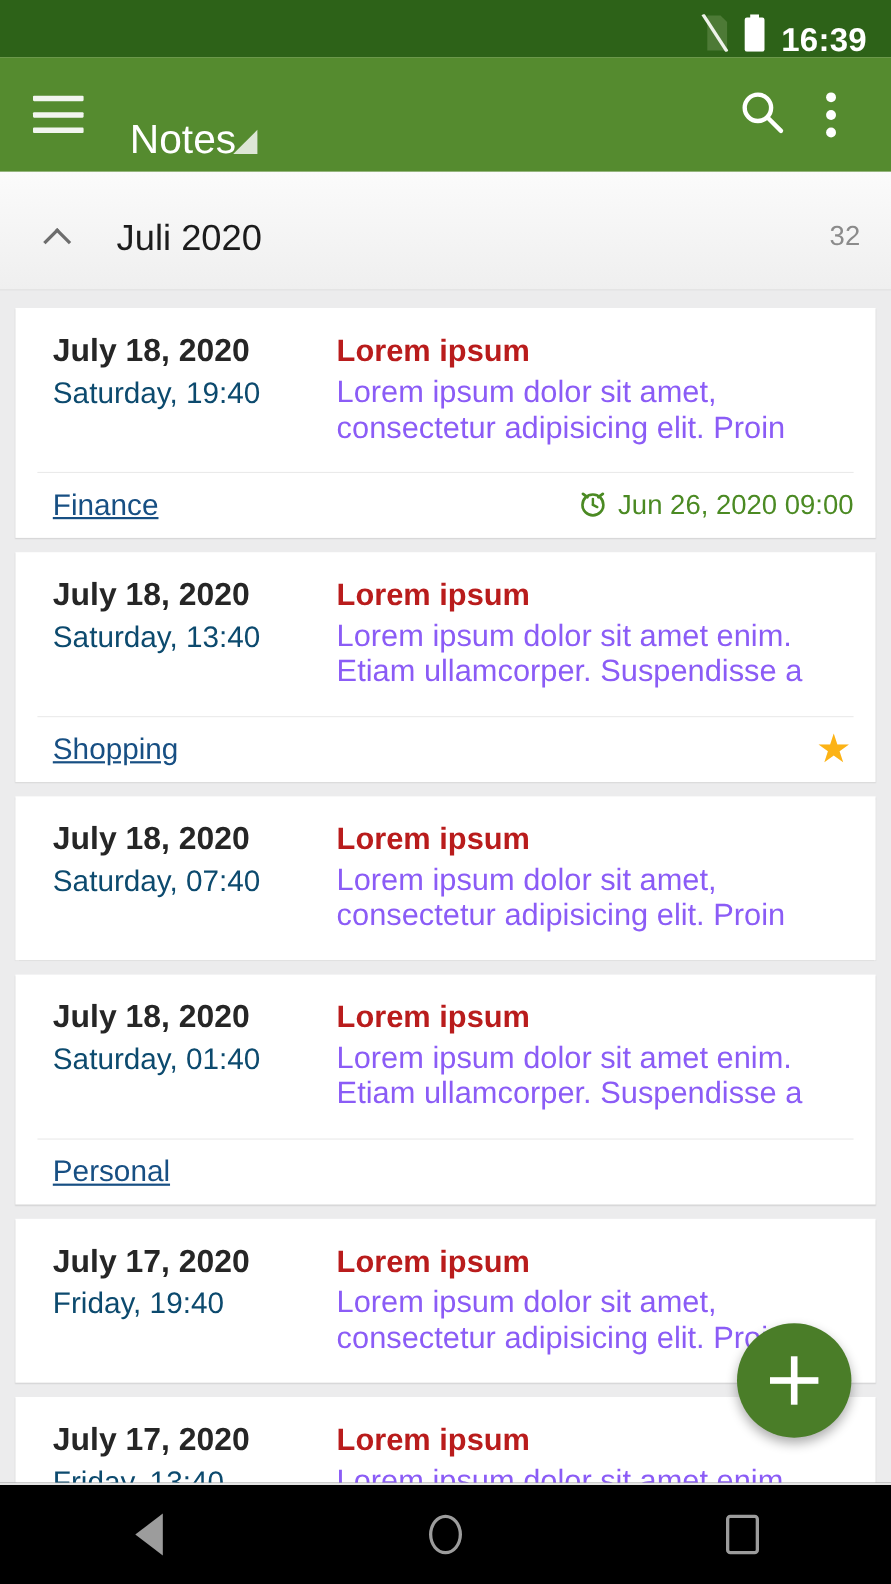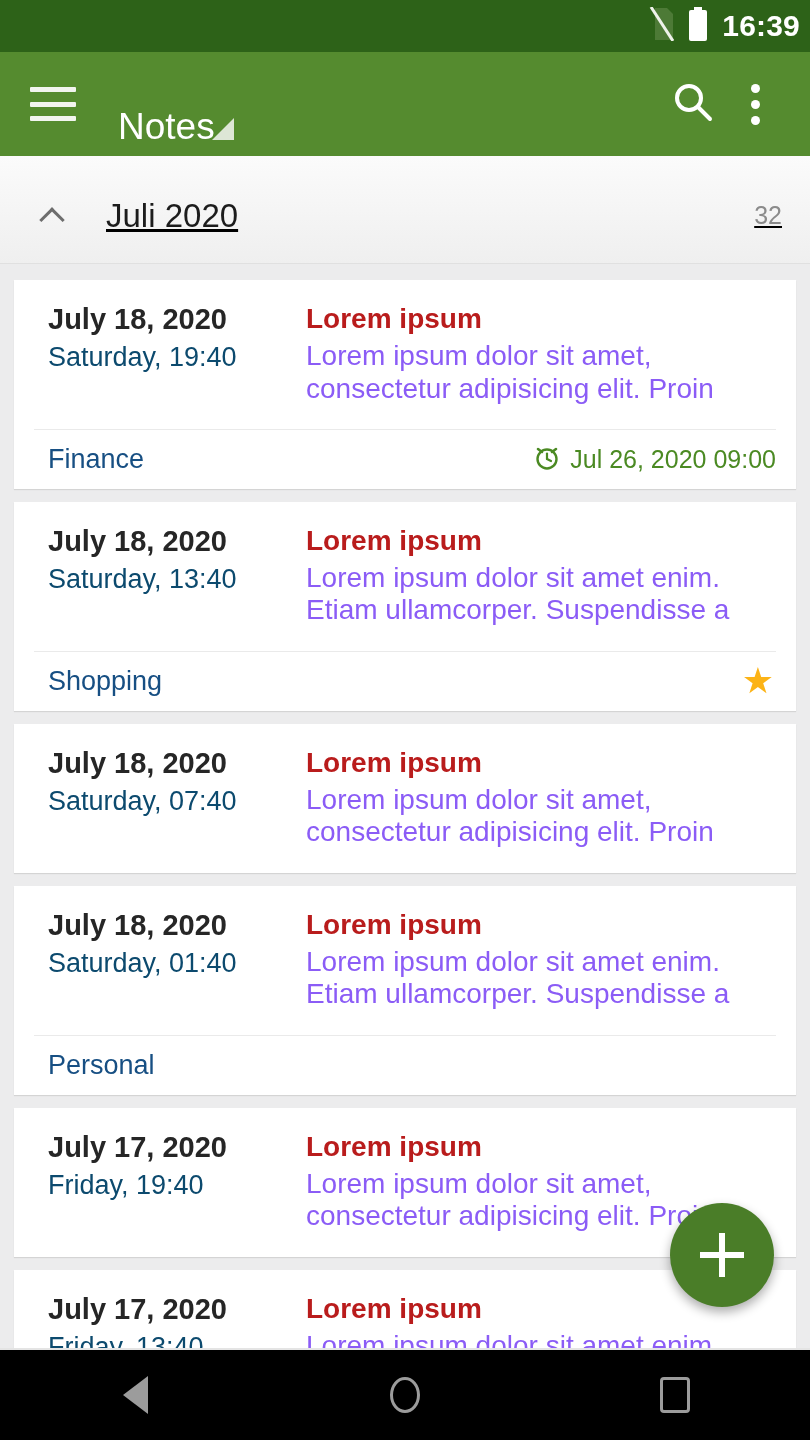--- a/index.html
+++ b/index.html
@@ -16,23 +16,23 @@
     background: #ececed;
     position: relative;
     -webkit-font-smoothing: antialiased;
   }
 
   
   .status-bar {
     height: 52px;
     background: #2d6218;
     display: flex;
-    align-items: center;
+    align-items: flex-end;
     justify-content: flex-end;
-    padding-right: 10px;
+    padding-right: 22px;
     gap: 14px;
   }
   .status-icon { display: block; }
   .status-clock {
     color: #ffffff;
     font-size: 30px;
     font-weight: bold;
     letter-spacing: 0.2px;
     line-height: 1;
   }
@@ -98,21 +98,20 @@
 
   
   .month-header {
     height: 108px;
     background: linear-gradient(#fbfbfb, #efefef);
     border-bottom: 1px solid #e0e0e0;
     display: flex;
     align-items: center;
     padding: 11px 28px 0 40px;
     cursor: pointer;
-    text-decoration: underline;
   }
   .chevron-up {
     width: 26px; height: 16px;
     position: relative;
     flex: 0 0 auto;
   }
   .chevron-up::before {
     content: "";
     position: absolute;
     left: 3px; top: 4px;
@@ -189,20 +188,21 @@
     margin: 0 20px;
     height: 60px;
     display: flex;
     align-items: center;
     padding: 0 0 0 14px;
   }
   .note-category {
     font-size: 27px;
     color: #174f83;
     line-height: 1;
+    text-decoration: underline;
   }
   .footer-spacer { flex: 1 1 auto; }
   .reminder {
     display: flex;
     align-items: center;
     gap: 9px;
   }
   .reminder-text {
     font-size: 25px;
     color: #4b8a23;
@@ -363,21 +363,21 @@
         <span class="reminder">
           <span>
             <svg width="28" height="28" viewBox="0 0 28 28">
               <circle cx="14" cy="16" r="9.5" fill="none" stroke="#4b8a23" stroke-width="2.4"></circle>
               <line x1="14" y1="16" x2="14" y2="10.5" stroke="#4b8a23" stroke-width="2.2" stroke-linecap="round"></line>
               <line x1="14" y1="16" x2="18" y2="18" stroke="#4b8a23" stroke-width="2.2" stroke-linecap="round"></line>
               <line x1="5" y1="6" x2="9" y2="9" stroke="#4b8a23" stroke-width="2.6" stroke-linecap="round"></line>
               <line x1="23" y1="6" x2="19" y2="9" stroke="#4b8a23" stroke-width="2.6" stroke-linecap="round"></line>
             </svg>
           </span>
-          <span class="reminder-text">Jul 26, 2020 09:00</span>
+          <span class="reminder-text">Jun 26, 2020 09:00</span>
         </span>
       </div>
     </div>
 
     <div class="note-card">
       <div class="note-main">
         <div class="note-left">
           <div class="note-date">July 18, 2020</div>
           <div class="note-weekday">Saturday, 13:40</div>
         </div>

